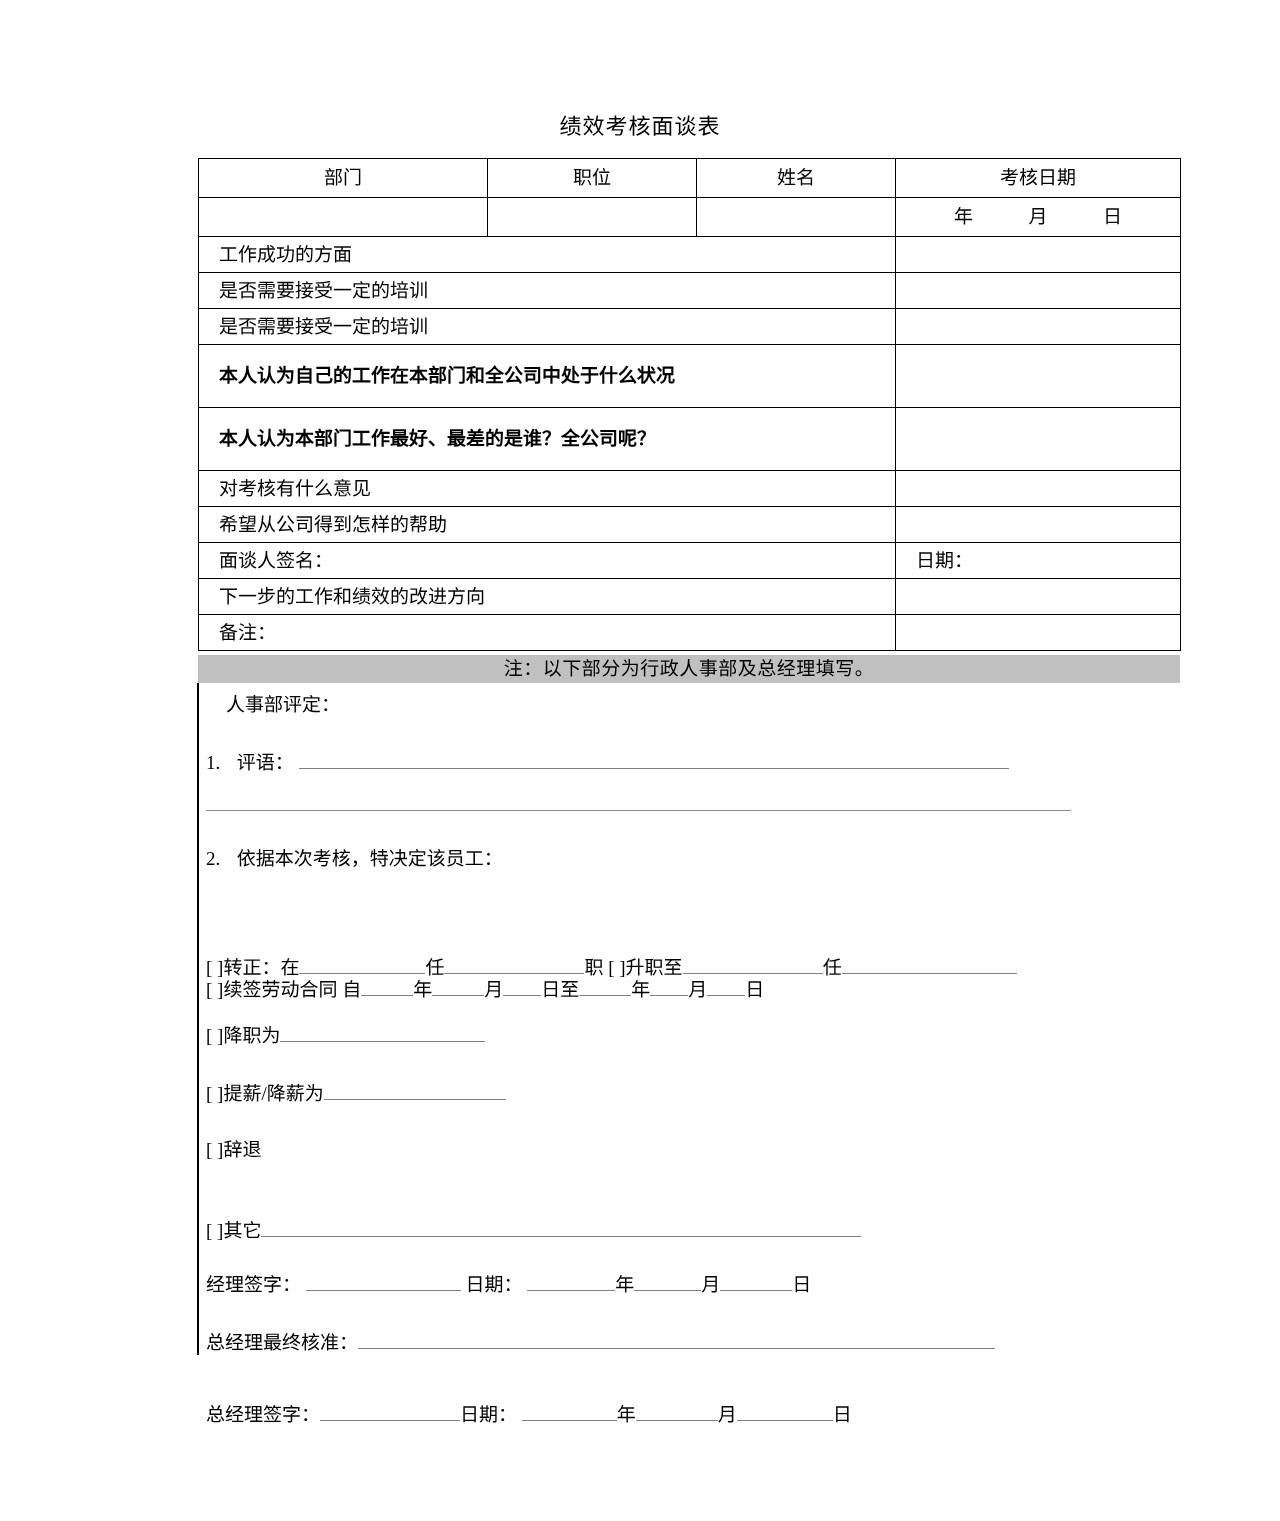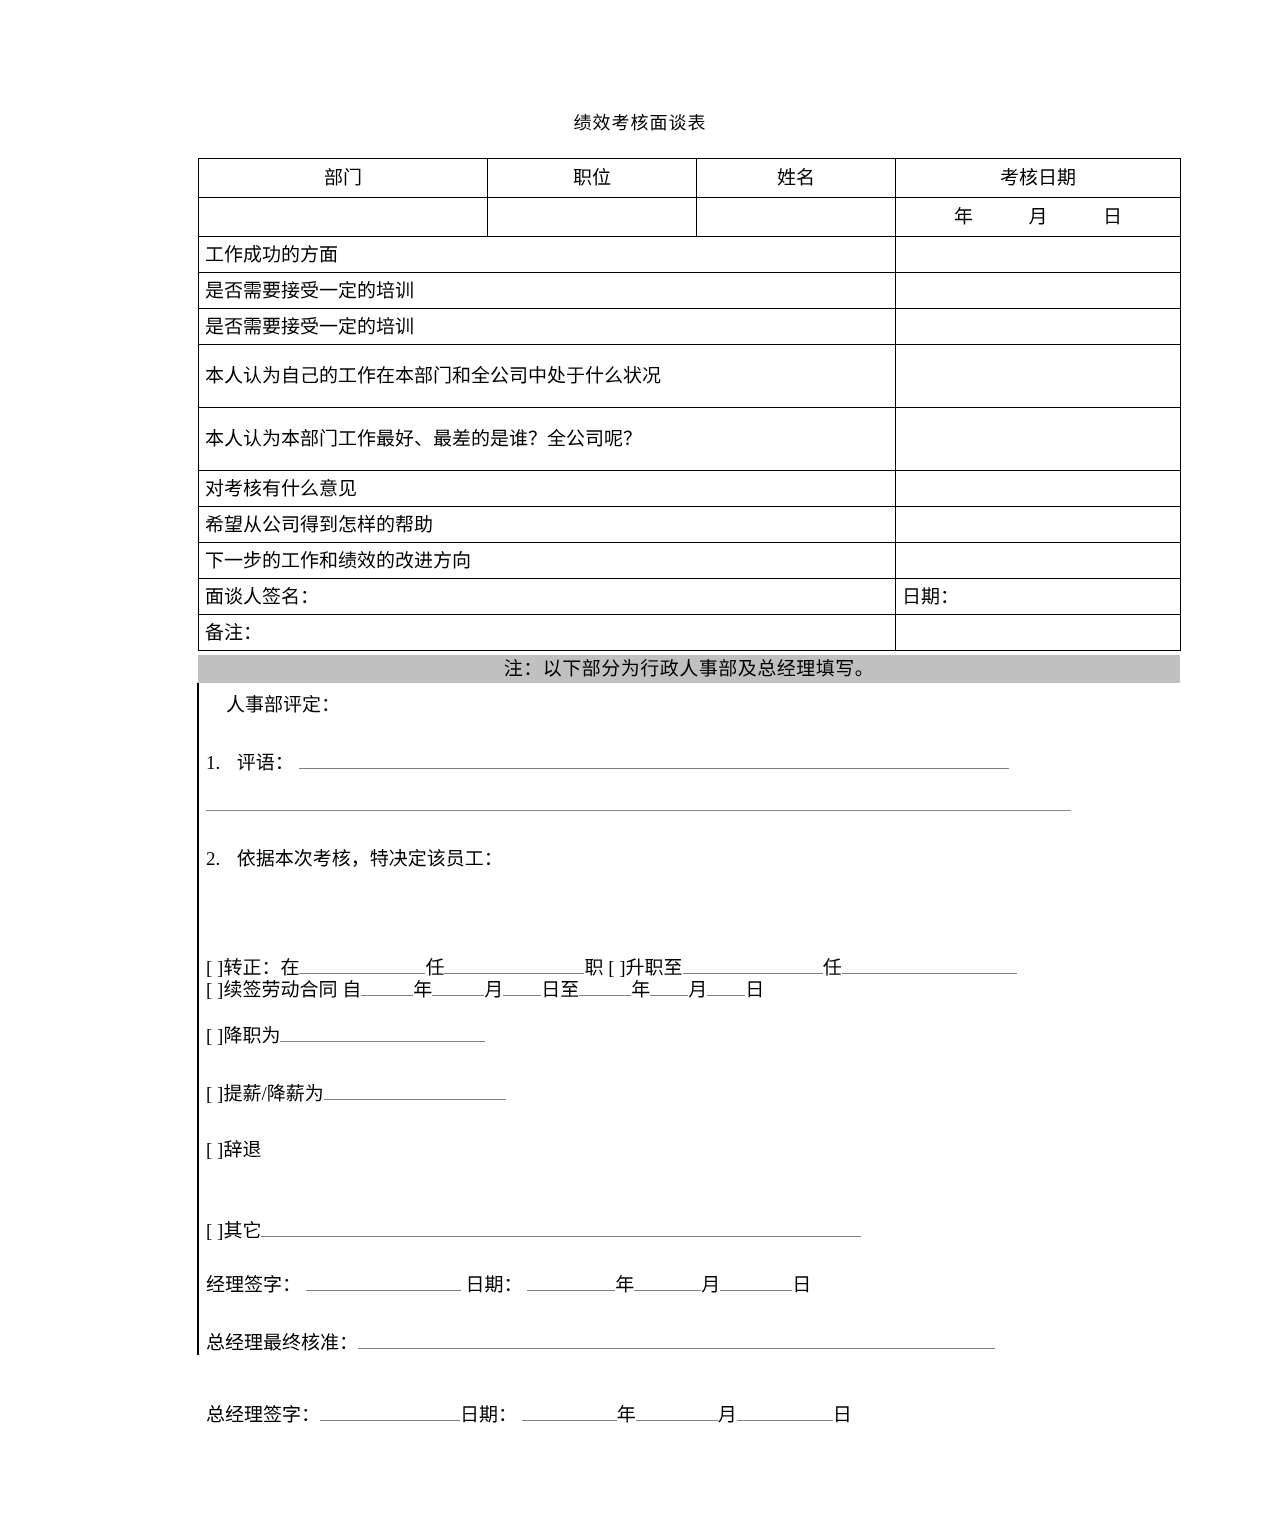--- a/index.html
+++ b/index.html
@@ -24,48 +24,48 @@
     height: 1521px;
   }
 
   
   .doc-title {
     position: absolute;
     top: 108px;
     left: 0;
     width: 1280px;
     text-align: center;
-    font-size: 18px;
+    font-size: 22px;
     letter-spacing: 1px;
     font-family: "Liberation Serif", "DejaVu Serif", serif;
   }
 
   
   .form-table {
     position: absolute;
     top: 158px;
     left: 198px;
     width: 982px;
     border-collapse: collapse;
     table-layout: fixed;
     font-size: 19px;
   }
   .form-table td {
     border: 1.6px solid #000000;
-    padding: 4px 6px;
+    padding: 4px 20px;
     vertical-align: middle;
     line-height: 1.32;
   }
   .form-table td.center {
     text-align: center;
   }
   .hdr-row td { height: 30px; }
   .blank-row td { height: 30px; }
   .q-row td { height: 27px; }
-  .q-row-tall td { height: 54px; }
+  .q-row-tall td { height: 54px; font-weight: bold; }
   .q-label { vertical-align: middle; }
 
   .date-cell {
     text-align: center;
     letter-spacing: 0;
   }
   .date-cell span { display: inline-block; }
   .date-cell .sep { width: 46px; }
 
   
@@ -179,27 +179,27 @@
       </tr>
       <tr class="q-row">
         <td colspan="3" class="q-label">对考核有什么意见</td>
         <td></td>
       </tr>
       <tr class="q-row">
         <td colspan="3" class="q-label">希望从公司得到怎样的帮助</td>
         <td></td>
       </tr>
       <tr class="q-row">
-        <td colspan="3" class="q-label">下一步的工作和绩效的改进方向</td>
-        <td></td>
-      </tr>
-
-      <tr class="q-row">
         <td colspan="3">面谈人签名：</td>
         <td>日期：</td>
+      </tr>
+
+      <tr class="q-row">
+        <td colspan="3" class="q-label">下一步的工作和绩效的改进方向</td>
+        <td></td>
       </tr>
       <tr class="q-row">
         <td colspan="3">备注：</td>
         <td></td>
       </tr>
     </tbody>
   </table>
 
   <div class="note-bar">注：以下部分为行政人事部及总经理填写。</div>
 

